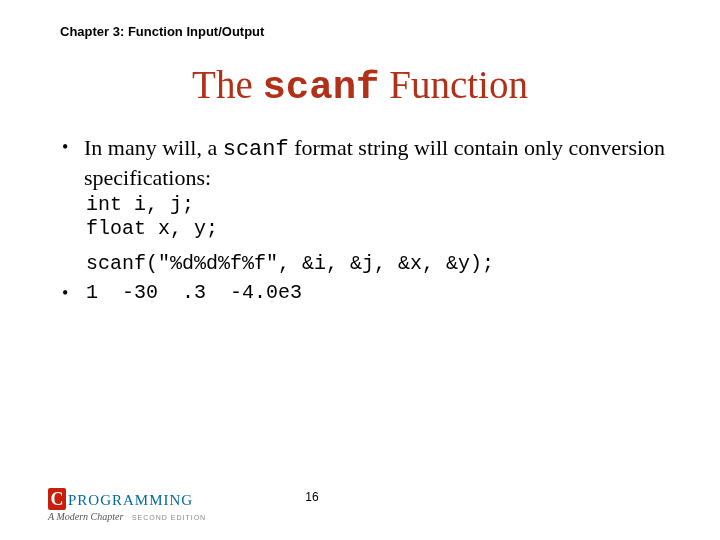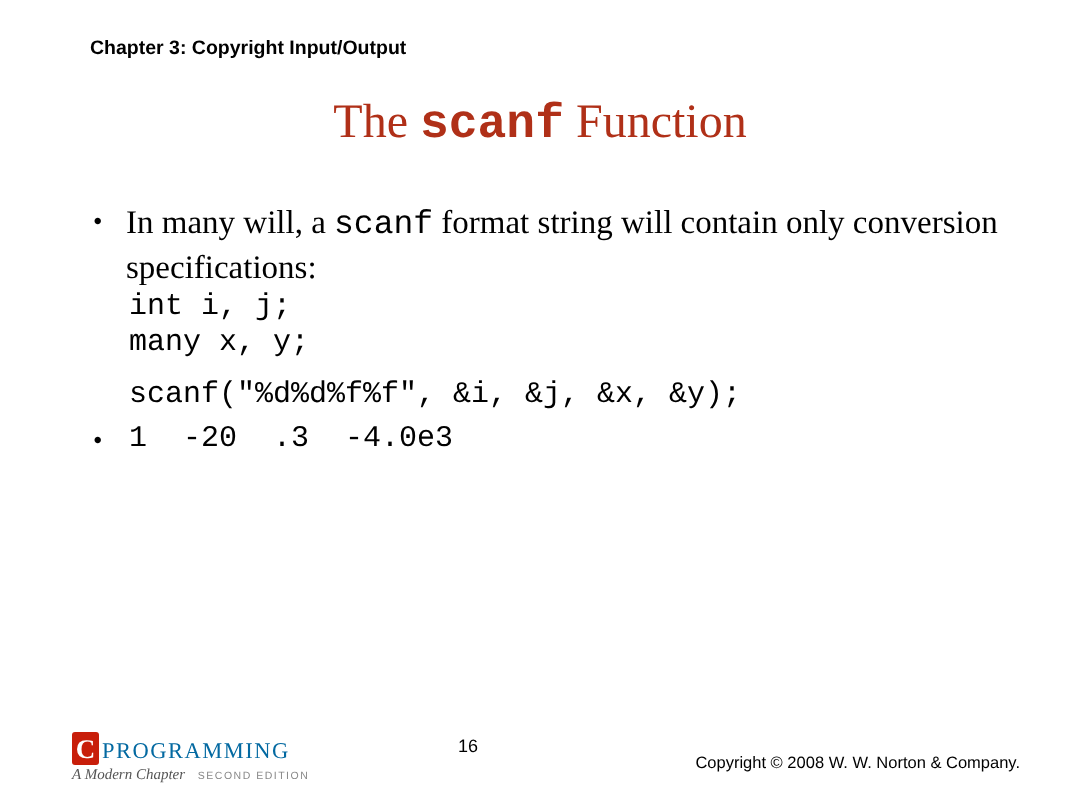--- a/index.html
+++ b/index.html
@@ -18,21 +18,21 @@
     font-family: Arial, Helvetica, sans-serif;
     font-weight: bold;
     font-size: 13px;
   }
   .title {
     position: absolute;
     top: 62px;
     left: 0;
     width: 720px;
     text-align: center;
-    font-size: 32px;
+    font-size: 39px;
     color: #b03018;
     font-weight: 400;
   }
   .title .mono {
     font-family: "Courier New", Courier, monospace;
     font-weight: bold;
   }
   .content {
     position: absolute;
     top: 134px;
@@ -148,55 +148,54 @@
     bottom: 6px;
     font-family: Arial, sans-serif;
     font-size: 11px;
     text-align: left;
     line-height: 1.3;
   }
 </style>
 </head>
 <body>
 
-<div class="chapter">Chapter 3: Copyright Input/Output</div>
+<div class="chapter">Chapter 3: Function Input/Output</div>
 
 <div class="title">
   <span>The </span><span class="mono">scanf</span><span> Function</span>
 </div>
 
 <div class="content">
 
   <div class="bullet">
     <span class="dot">•</span>
     <span>In many will, a </span><span class="mono">scanf</span><span> format string will contain only conversion specifications:</span>
   </div>
 
   <div class="codeblock">int i, j;
-many x, y;</div>
+float x, y;</div>
 
   <div class="codeline">scanf("%d%d%f%f", &amp;i, &amp;j, &amp;x, &amp;y);</div>
 
   <div class="bullet">
     <span class="dot">•</span>
   </div>
 
-  <div class="sampleinput">1  -20  .3  -4.0e3</div>
+  <div class="sampleinput">1  -30  .3  -4.0e3</div>
 
 
 </div>
 
 <div class="footer">
   <div class="logo">
     <div class="logo-top">
       <span class="logo-c">C</span>
       <span class="logo-text">PROGRAMMING</span>
     </div>
     <div class="logo-sub">
       <span>A Modern Chapter</span>
       <span class="ed">SECOND EDITION</span>
     </div>
   </div>
   <div class="pagenum">16</div>
   <div class="copyright">
-    <div>Copyright © 2008 W. W. Norton &amp; Company.</div>
   </div>
 </div>
 
 </body></html>

